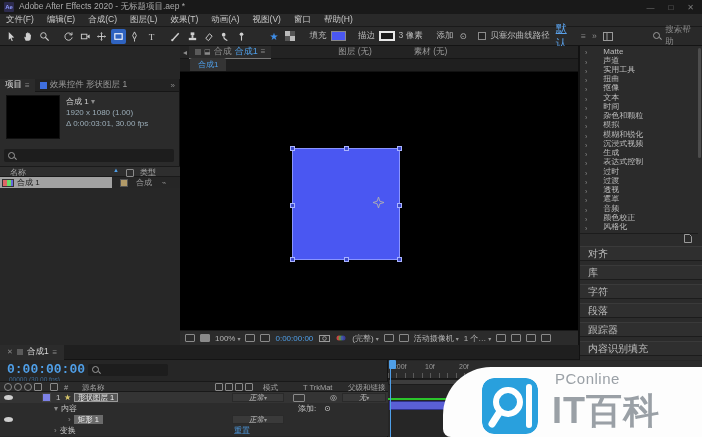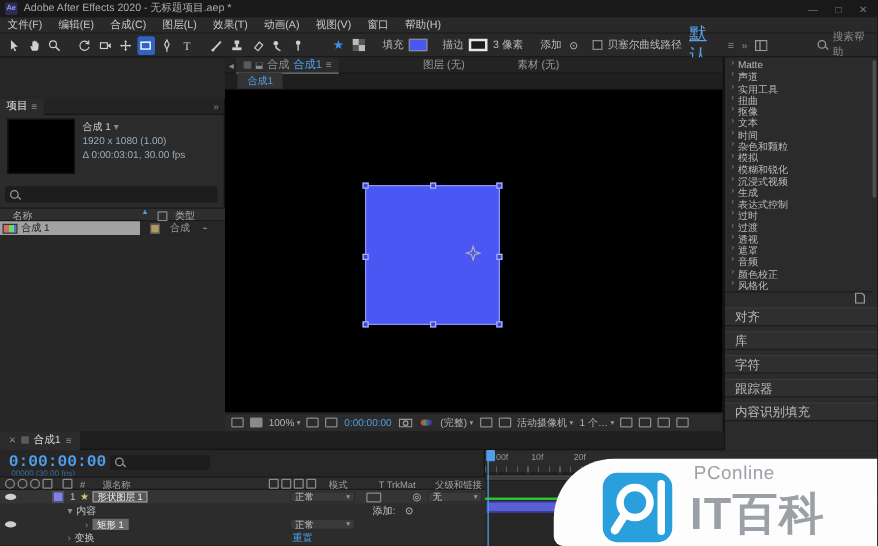--- a/index.html
+++ b/index.html
@@ -25,21 +25,21 @@
   .toolbar{left:0;top:27px;width:702px;height:19px;background:#292929;border-bottom:1px solid #141414;
            display:flex;align-items:center;padding:0 4px;gap:2px;}
   .tool{width:15px;height:15px;display:flex;align-items:center;justify-content:center;border-radius:2px;}
   .tool svg{display:block;}
   .tool.selected{background:#2f63c0;}
   .tb-sep{width:6px;}
   .tb-label{color:#b9b9b9;font-size:8.5px;margin:0 2px;white-space:nowrap;}
   .fill-swatch{width:16px;height:10px;border:1px solid #888;}
   .stroke-swatch{width:16px;height:10px;border:2px solid #e8e8e8;background:#1c1c1c;}
   .checkbox{width:8px;height:8px;border:1px solid #8a8a8a;background:#222;}
-  .ws-label{color:#5aa0e8;font-size:14px;text-decoration:underline;}
+  .ws-label{color:#5aa0e8;font-size:11px;text-decoration:underline;}
   .dim{color:#8b8b8b;}
   .searchbox{display:flex;align-items:center;gap:4px;color:#8a8a8a;font-size:8.5px;margin-left:36px;}
 
   .mag{position:relative;width:8px;height:8px;display:inline-block;flex:0 0 auto;}
   .mag::before{content:"";position:absolute;left:0;top:0;width:5px;height:5px;border:1px solid #9a9a9a;border-radius:50%;}
   .mag::after{content:"";position:absolute;left:5.5px;top:6px;width:3px;height:1px;background:#9a9a9a;transform:rotate(45deg);}
 
   
   .tabstrip{display:flex;align-items:center;height:13px;background:#232323;border-bottom:1px solid #161616;}
   .ptab{display:flex;align-items:center;gap:3px;padding:0 5px;height:13px;font-size:8.5px;color:#9b9b9b;}
@@ -77,21 +77,21 @@
   .comp-toolbar{position:absolute;left:0;top:284px;width:398px;height:15px;background:#2b2b2b;border-top:1px solid #191919;
                 display:flex;align-items:center;gap:5px;padding:0 5px;font-size:8px;color:#b5b5b5;white-space:nowrap;}
   .mini{width:10px;height:8px;border:1px solid #8a8a8a;border-radius:1px;display:inline-block;}
   .mini.filled{background:#8a8a8a;}
   .ddl{display:flex;align-items:center;gap:2px;}
   .dd-arrow{font-size:6px;color:#9a9a9a;}
 
   
   .rightcol{left:579px;top:46px;width:123px;height:314px;background:#2b2b2b;border-left:1px solid #121212;z-index:5;}
   .fx-list{position:absolute;left:0;top:1px;width:118px;}
-  .fx-item{height:9.25px;display:flex;align-items:flex-start;gap:3px;padding-left:5px;font-size:8px;color:#bcbcbc;white-space:nowrap;overflow:hidden;}
+  .fx-item{height:9.25px;display:flex;align-items:flex-end;gap:16px;padding-left:5px;font-size:8px;color:#bcbcbc;white-space:nowrap;overflow:hidden;}
   .fx-item .tri{color:#8a8a8a;font-size:7px;}
   .fx-scroll{position:absolute;right:1px;top:2px;width:3px;height:110px;background:#4d4d4d;border-radius:2px;}
   .fx-footer{position:absolute;left:0;top:187px;width:118px;height:10px;border-top:1px solid #1c1c1c;display:flex;justify-content:flex-end;padding-right:6px;align-items:center;}
   .side-bars{position:absolute;left:0;top:200px;width:123px;display:flex;flex-direction:column;gap:4px;}
   .side-bar{height:15px;background:#2f2f2f;border-top:1px solid #3a3a3a;border-bottom:1px solid #1c1c1c;
             display:flex;align-items:center;padding-left:8px;font-size:10px;color:#bdbdbd;}
 
   
   .timeline{left:0;top:345px;width:702px;height:92px;background:#262626;}
   .tl-tabs{position:absolute;left:0;top:0;width:579px;height:15px;background:#1f1f1f;border-bottom:1px solid #141414;display:flex;align-items:center;}
@@ -103,21 +103,21 @@
   .tl-cols{position:absolute;left:0;top:21px;width:388px;height:11px;background:#2b2b2b;border-top:1px solid #191919;border-bottom:1px solid #191919;
            font-size:7.5px;color:#a2a2a2;}
   .tl-cols span,.tl-cols .icn{position:absolute;top:1px;}
   .icn{width:8px;height:8px;border:1px solid #8a8a8a;border-radius:1px;}
   .round{border-radius:50%;}
   .eye{width:9px;height:5px;border-radius:50%;background:#cfcfcf;display:inline-block;}
   .tl-row{position:absolute;left:0;width:388px;height:11px;font-size:8px;color:#c4c4c4;}
   .tl-row .cell{position:absolute;top:0;height:11px;display:flex;align-items:center;gap:3px;}
   .namebox{background:#555;border:1px solid #999;color:#f0f0f0;padding:0 3px;height:9px;display:flex;align-items:center;font-size:7.5px;}
   .selbox{background:#6b6b6b;color:#f2f2f2;padding:0 4px;height:9px;display:flex;align-items:center;font-size:7.5px;}
-  .modesel{background:#3a3a3a;border:1px solid #2a2a2a;width:52px;height:9px;display:flex;align-items:center;justify-content:space-between;padding:0 3px;font-size:7.5px;color:#c8c8c8;}
+  .modesel{background:#3a3a3a;border:1px solid #2a2a2a;width:52px;height:9px;display:flex;align-items:center;justify-content:center;padding:0 3px;font-size:7.5px;color:#c8c8c8;font-style:italic;}
   .labelchip{width:9px;height:9px;background:#7d82e8;border:1px solid #444;}
   .tl-right{position:absolute;left:388px;top:15px;width:314px;height:77px;background:#262626;}
   .ruler{position:absolute;left:0;top:1px;width:314px;height:18px;background:#2b2b2b;border-bottom:1px solid #191919;}
   .ticks{position:absolute;left:0;top:2px;display:flex;}
   .tick{width:34px;font-size:7px;color:#9a9a9a;padding-left:3px;}
   .tickmarks{position:absolute;left:0;top:12px;width:200px;height:5px;
              background:repeating-linear-gradient(to right,#5a5a5a 0 1px,transparent 1px 8.5px);}
   .workarea{position:absolute;left:0;top:19px;width:314px;height:6px;background:#3d3d3d;border:1px solid #1c1c1c;}
   .cacheline{position:absolute;left:0;top:38px;width:314px;height:2px;background:#2bc42b;}
   .layerbar{position:absolute;left:1px;top:41px;width:312px;height:9px;background:#5a5fd6;border:1px solid #30328a;}
@@ -280,20 +280,24 @@
       <span>搜索帮助</span>
     </span>
   </div>
 
   <div class="abs project">
     <div class="tabstrip">
       <span class="ptab active">
         <span>项目</span>
           <span class="hamb">≡</span>
       </span>
+      <span class="ptab">
+        <span style="width:7px;height:7px;background:#3f6fe0;display:inline-block;"></span>
+        <span>效果控件 形状图层 1</span>
+      </span>
       <span style="flex:1"></span>
       <span class="hamb" style="padding-right:4px;">»</span>
     </div>
     <div class="abs proj-thumb"></div>
     <div class="abs proj-info">
       <div><span class="cname">合成 1</span> <span class="dim">▾</span></div>
       <div>1920 x 1080 (1.00)</div>
       <div>Δ 0:00:03:01, 30.00 fps</div>
     </div>
     <div class="abs proj-search searchfield">
@@ -514,20 +518,21 @@
     <div class="fx-scroll"></div>
     <div class="fx-footer">
       <svg width="8" height="9" viewBox="0 0 8 9">
         <path d="M0.5 0.5 H5.5 L7.5 2.5 V8.5 H0.5 Z" fill="none" stroke="#9a9a9a"></path>
         </svg>
     </div>
     <div class="side-bars">
         <div class="side-bar">对齐</div>
         <div class="side-bar">库</div>
         <div class="side-bar">字符</div>
+        <div class="side-bar">段落</div>
         <div class="side-bar">跟踪器</div>
         <div class="side-bar">内容识别填充</div>
       </div>
   </div>
 
   <div class="abs timeline">
     <div class="tl-tabs">
       <span class="tl-tab">
         <span style="color:#8a8a8a;font-size:7px;">✕</span>
         <span style="width:6px;height:6px;background:#5a5a5a;display:inline-block;"></span>

